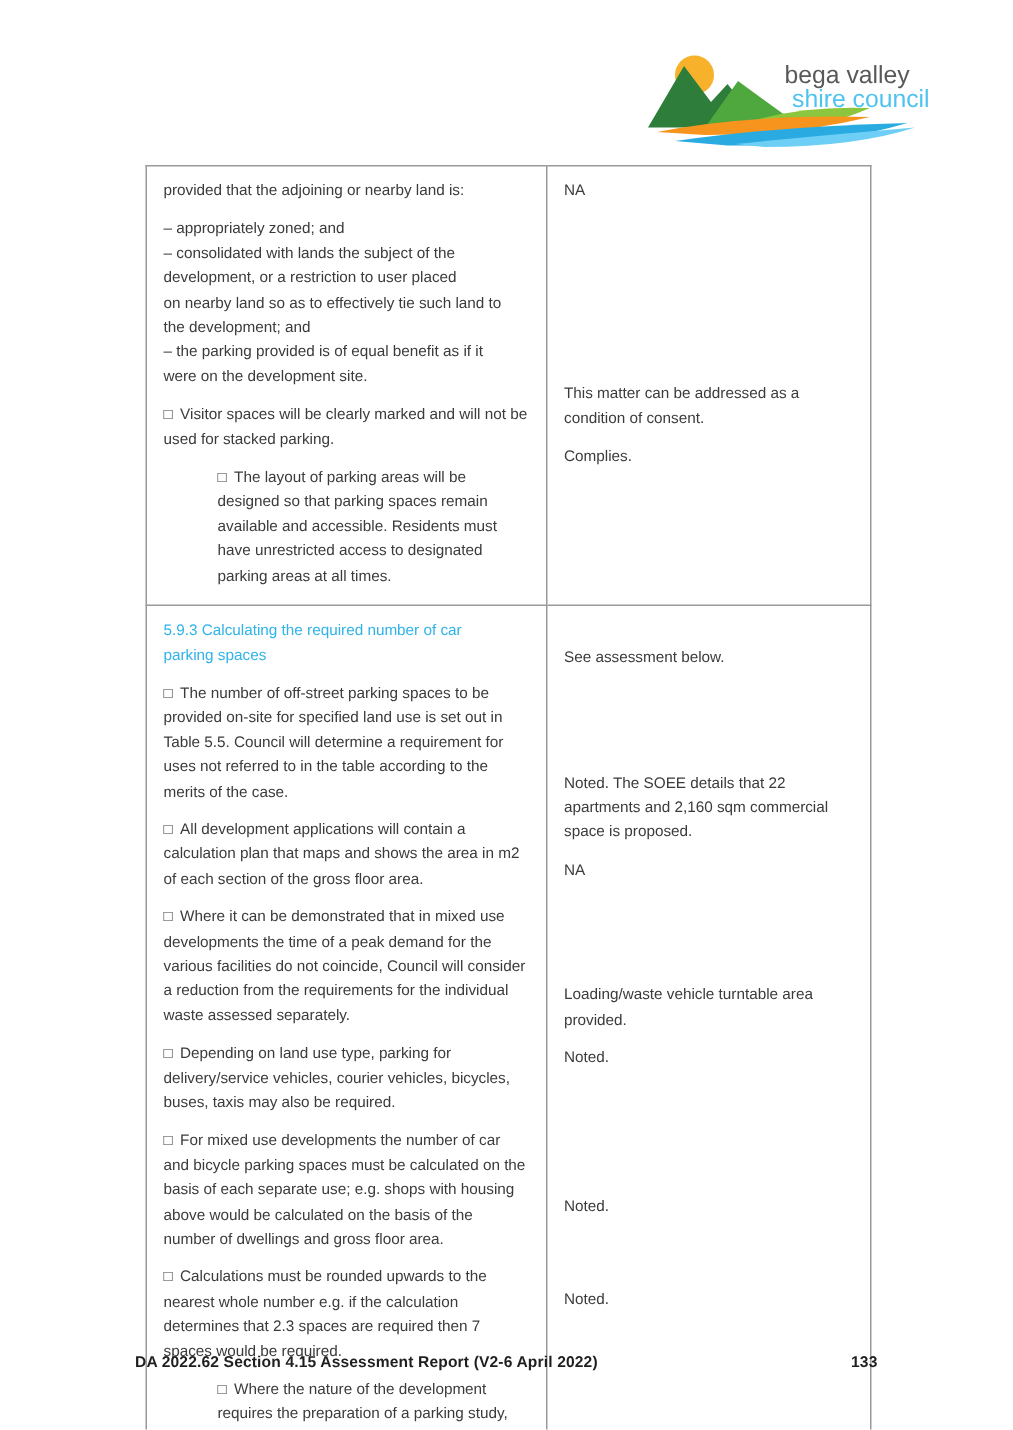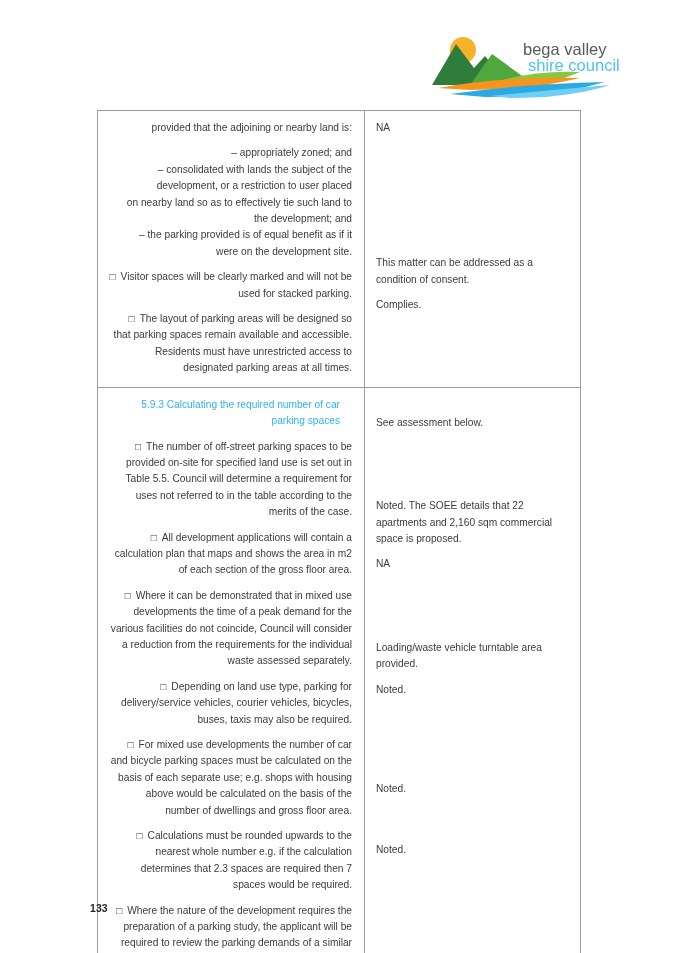--- a/index.html
+++ b/index.html
@@ -41,45 +41,45 @@
     width: 481px;
     border-collapse: collapse;
     table-layout: fixed;
   }
   #assessment-table td {
     border: 1px solid #9a9a9a;
     vertical-align: top;
     padding: 0;
     background: #ffffff;
   }
-  td.col-left   { width: 266px; text-align: right; }
+  td.col-left   { width: 266px; }
   td.col-right  { width: 215px; }
 
   .cell-pad-l { padding: 9px 12px 10px 11px; }
   .cell-pad-r { padding: 9px 10px 10px 11px; }
 
   .para {
     font-size: 10.2px;
     line-height: 16.4px;
     margin: 0 0 9px 0;
     color: #3b3b3b;
   }
   .para:last-child { margin-bottom: 0; }
 
-  .para.tight { margin-bottom: 0; }
+  .para.tight { margin-bottom: 0; margin-left: 36px; }
 
   .heading-blue {
     font-size: 10.2px;
     line-height: 16.4px;
     color: #2fb3e8;
     margin: 0 12px 9px 0;
   }
 
   .dash-list {
-    margin: 0 0 9px 16px;
+    margin: 0 0 9px 0;
     font-size: 10.2px;
     line-height: 16.4px;
   }
   .dash-line { white-space: pre-wrap; }
 
   .bullet-box::before {
     content: "\25A1";
     margin-right: 5px;
     font-size: 10px;
     color: #3b3b3b;
@@ -189,14 +189,15 @@
           <p class="para">Noted.</p>
           <div class="spacer-36"></div>
           <p class="para">Noted.</p>
         </div>
       </td>
     </tr>
   </tbody>
 </table>
 
 <div id="page-footer">
+  <span>DA 2022.62 Section 4.15 Assessment Report (V2-6 April 2022)</span>
   <span>133</span>
 </div>
 
 </body></html>

